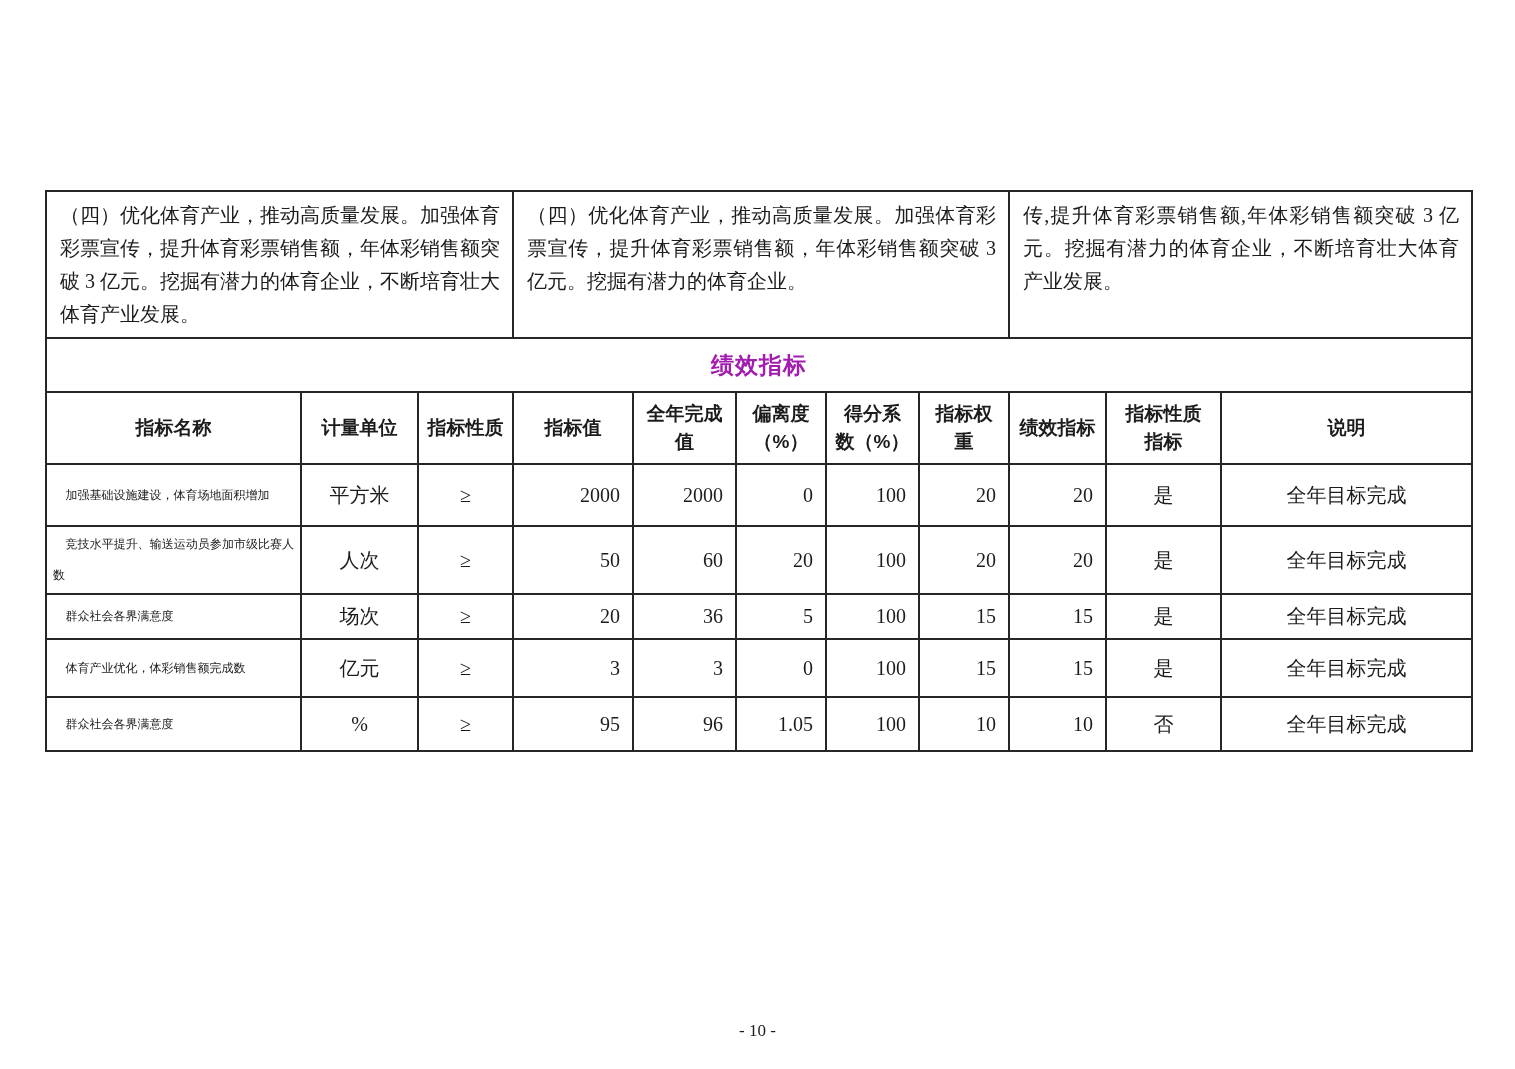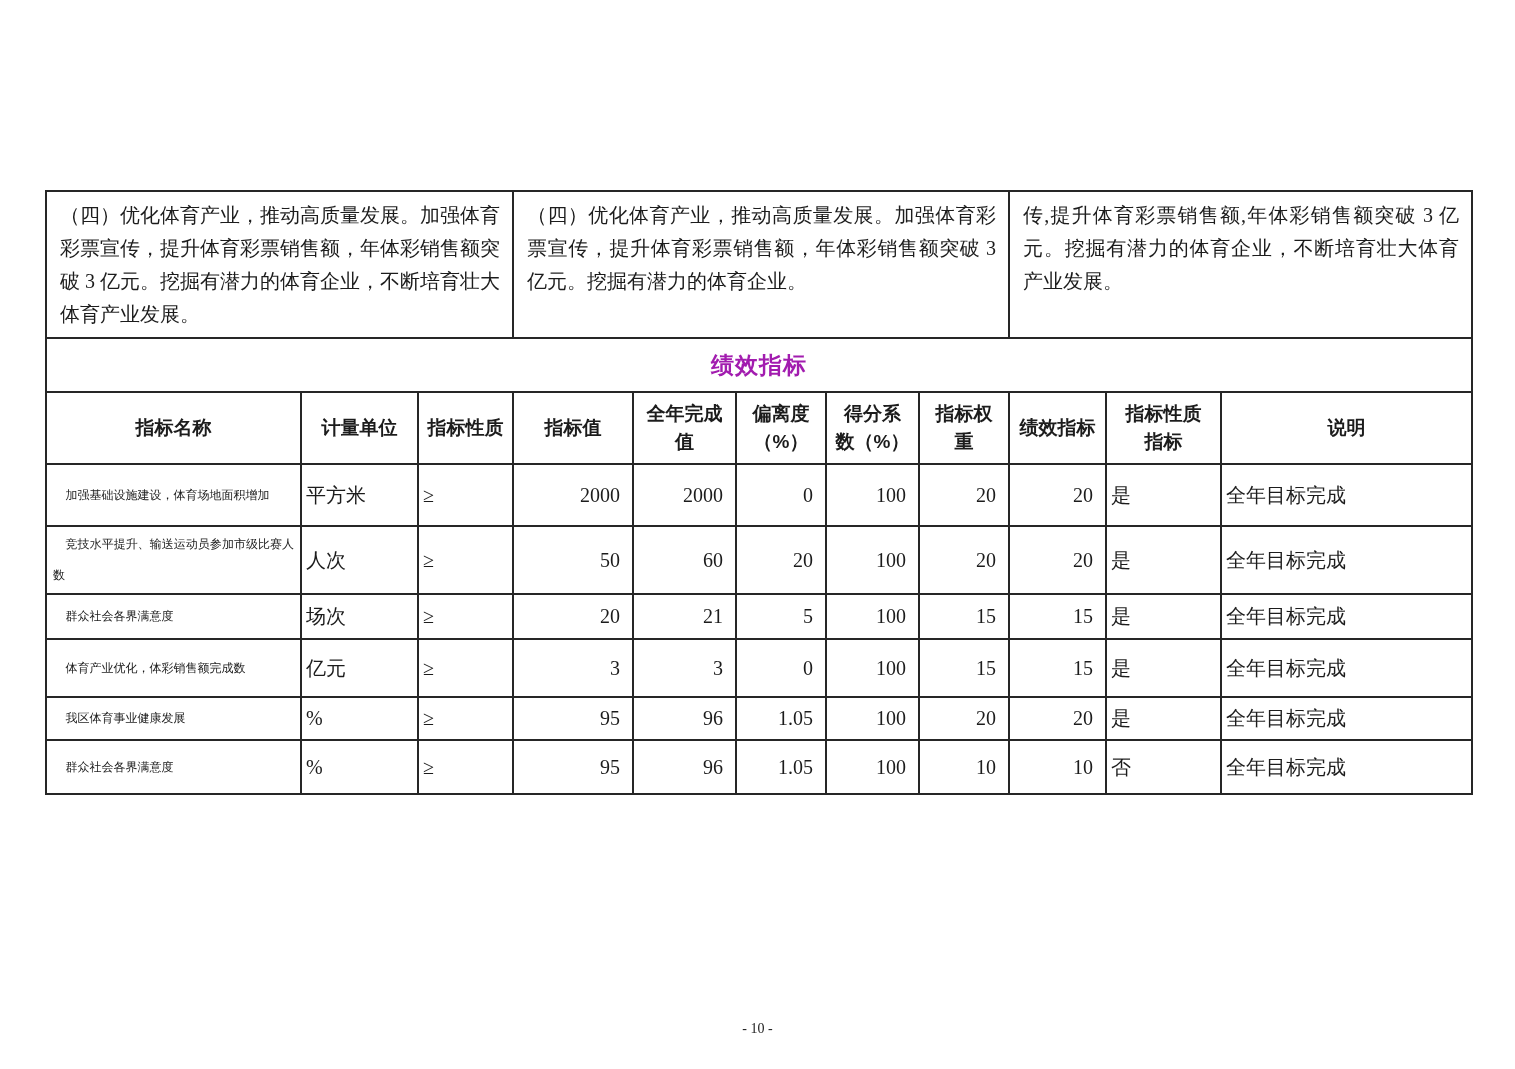--- a/index.html
+++ b/index.html
@@ -52,33 +52,34 @@
   
   td.name {
     font-size: 12px;
     line-height: 31px;
     text-align: justify;
     text-indent: 1.05em;
     padding: 2px 6px;
   }
   td.ctr {
     font-size: 20px;
+    text-align: center;
     padding: 2px 4px;
   }
   td.num {
     font-size: 20px;
     text-align: right;
     padding: 2px 12px 2px 4px;
   }
   .page-footer {
     position: absolute;
     left: 0; top: 1021px;
     width: 100%;
     text-align: center;
-    font-size: 14px;
+    font-size: 17px;
     color: #1c1c1c;
   }
 </style>
 </head>
 <body>
 
 <table class="doc-table">
   <colgroup>
     <col style="width:255px">
       <col style="width:117px">
@@ -149,21 +150,21 @@
     <td class="num">20</td>
     <td class="ctr">是</td>
     <td class="ctr">全年目标完成</td>
   </tr>
 
   <tr style="height:45px">
     <td class="name">群众社会各界满意度</td>
     <td class="ctr">场次</td>
     <td class="ctr">≥</td>
     <td class="num">20</td>
-    <td class="num">21</td>
+    <td class="num">36</td>
     <td class="num">5</td>
     <td class="num">100</td>
     <td class="num">15</td>
     <td class="num">15</td>
     <td class="ctr">是</td>
     <td class="ctr">全年目标完成</td>
   </tr>
 
   <tr style="height:58px">
     <td class="name">体育产业优化，体彩销售额完成数</td>
@@ -172,42 +173,29 @@
     <td class="num">3</td>
     <td class="num">3</td>
     <td class="num">0</td>
     <td class="num">100</td>
     <td class="num">15</td>
     <td class="num">15</td>
     <td class="ctr">是</td>
     <td class="ctr">全年目标完成</td>
   </tr>
 
-  <tr style="height:43px">
-    <td class="name">我区体育事业健康发展</td>
+
+  <tr style="height:54px">
+    <td class="name">群众社会各界满意度</td>
     <td class="ctr">%</td>
     <td class="ctr">≥</td>
     <td class="num">95</td>
     <td class="num">96</td>
     <td class="num">1.05</td>
     <td class="num">100</td>
-    <td class="num">20</td>
-    <td class="num">20</td>
-    <td class="ctr">是</td>
-    <td class="ctr">全年目标完成</td>
-  </tr>
-
-  <tr style="height:54px">
-    <td class="name">群众社会各界满意度</td>
-    <td class="ctr">%</td>
-    <td class="ctr">≥</td>
-    <td class="num">95</td>
-    <td class="num">96</td>
-    <td class="num">1.05</td>
-    <td class="num">100</td>
     <td class="num">10</td>
     <td class="num">10</td>
     <td class="ctr">否</td>
     <td class="ctr">全年目标完成</td>
   </tr>
 </tbody>
   </table>
 
 <div class="page-footer">- 10 -</div>
 

